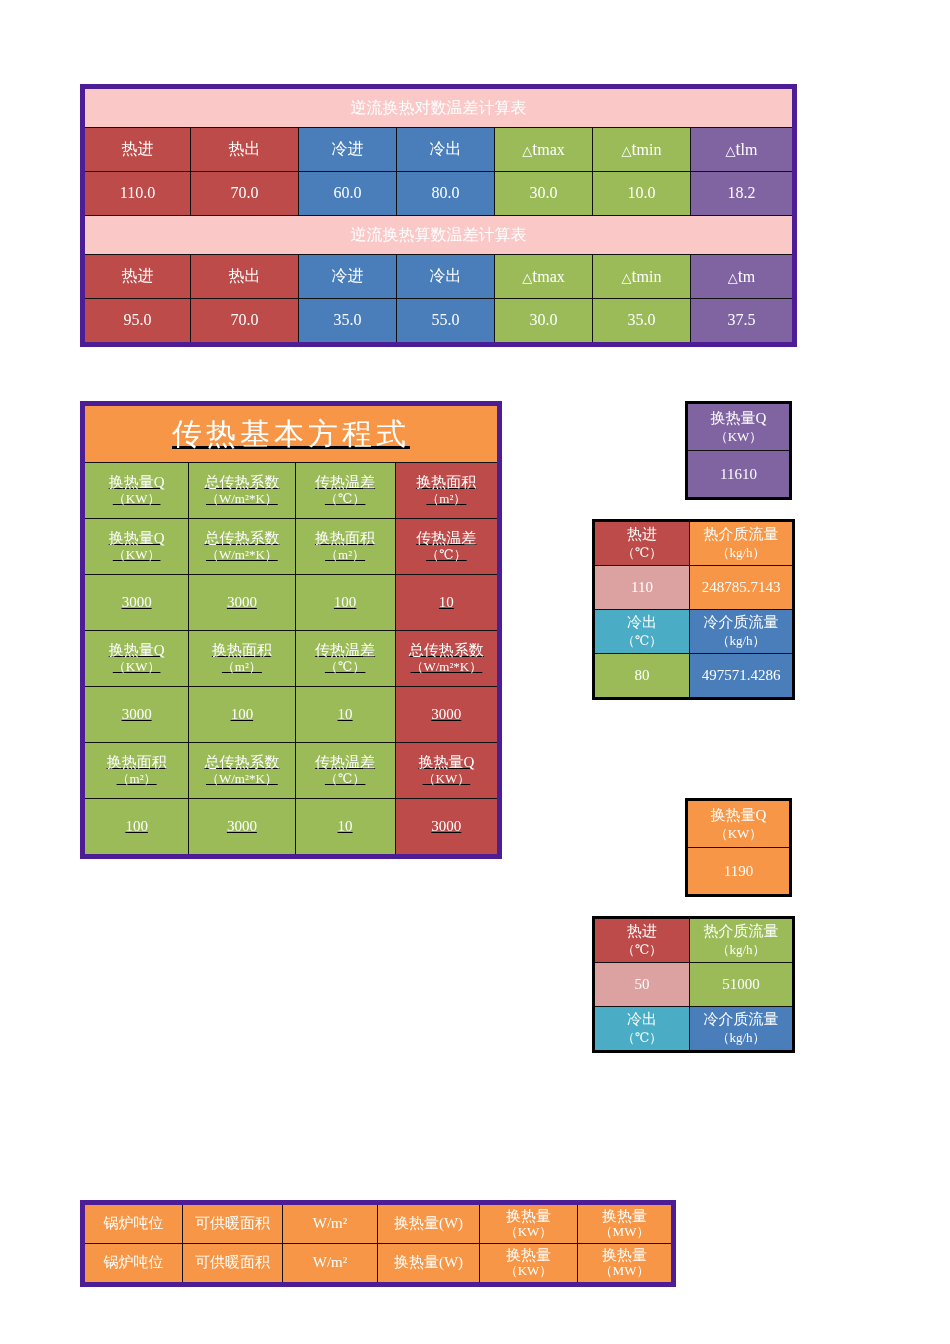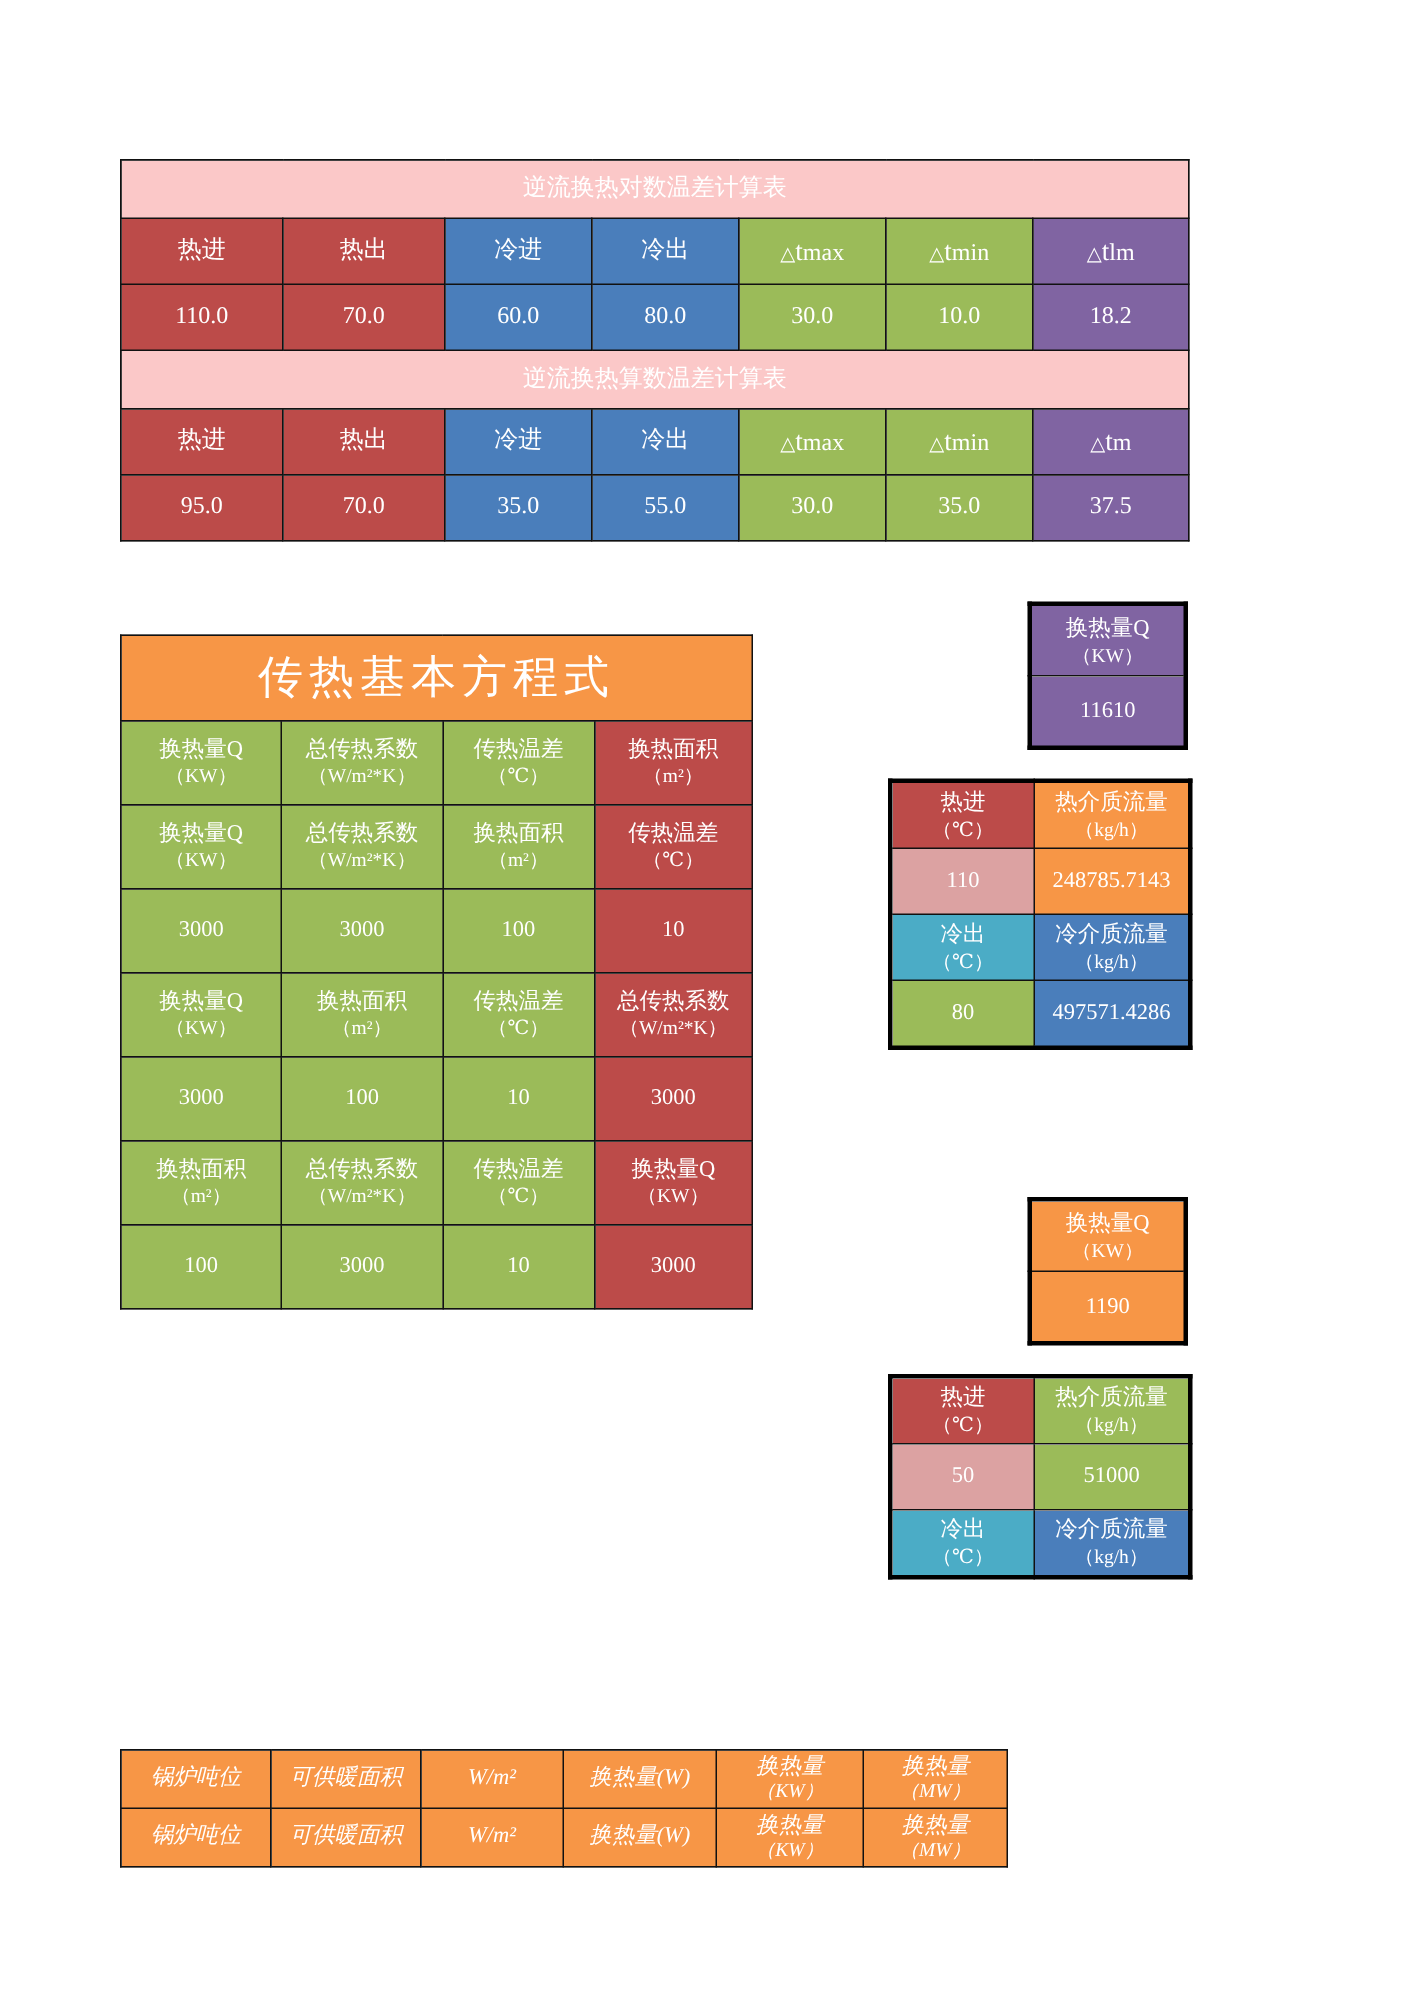--- a/index.html
+++ b/index.html
@@ -9,23 +9,22 @@
     font-family:"Liberation Serif","DejaVu Serif",serif;
     position:relative;
     overflow:hidden;
   }
   .sheet{position:absolute;left:0;top:0;width:950px;height:1344px;}
 
   table.grid{
     border-collapse:collapse;
     table-layout:fixed;
     position:absolute;
-    background:#737373;
-    border:1px solid #4c1d95;
-    margin-top:22px;
+    background:#8b5cf6;
+    border:5px solid #4c1d95;
   }
   table.grid td{
     border:1px solid #111;
     text-align:center;
     vertical-align:middle;
     color:#ffffff;
     font-size:15px;
     line-height:1.15;
     padding:0;
     overflow:hidden;
@@ -47,21 +46,21 @@
   
   #tbl-lmtd{left:80px;top:84px;width:712px;}
   #tbl-lmtd td{height:43px;font-size:16px;}
   #tbl-lmtd td.title{height:38px;font-size:16px;}
   .deltacell{font-size:15px;}
   .deltacell .d{font-size:13px;}
   .deltacell .big{font-size:18px;}
   .deltacell .sm{font-size:16px;}
 
   
-  #tbl-eq{left:80px;top:401px;width:422px;}
+  #tbl-eq{left:80px;top:401px;width:422px;text-decoration:underline;}
   #tbl-eq td{height:55px;font-size:15px;}
   #tbl-eq td.bigtitle{
     height:56px;font-size:30px;letter-spacing:4px;
     font-family:"DejaVu Serif","Liberation Serif",serif;
   }
   #tbl-eq td .unit{font-size:13px;display:block;}
   #tbl-eq td .hd{display:block;}
 
   
   .qbox{position:absolute;border:3px solid #000;border-collapse:collapse;table-layout:fixed;}
@@ -72,21 +71,21 @@
   #q1-top td{height:46px;}
   #q1-main{left:592px;top:519px;width:200px;}
   #q1-main td{height:43px;}
 
   #q2-top{left:685px;top:798px;width:107px;}
   #q2-top td{height:46px;}
   #q2-main{left:592px;top:916px;width:200px;}
   #q2-main td{height:43px;}
 
   
-  #tbl-boiler{left:80px;top:1144px;width:519px;font-style:italic;}
+  #tbl-boiler{left:80px;top:1200px;width:519px;}
   #tbl-boiler td{height:38px;font-size:15px;}
   #tbl-boiler td .unit{font-size:13px;display:block;}
   #tbl-boiler td.two{line-height:1.05;}
 </style>
 </head>
 <body>
 
 <div class="sheet">
 
   <table class="grid" id="tbl-lmtd">

